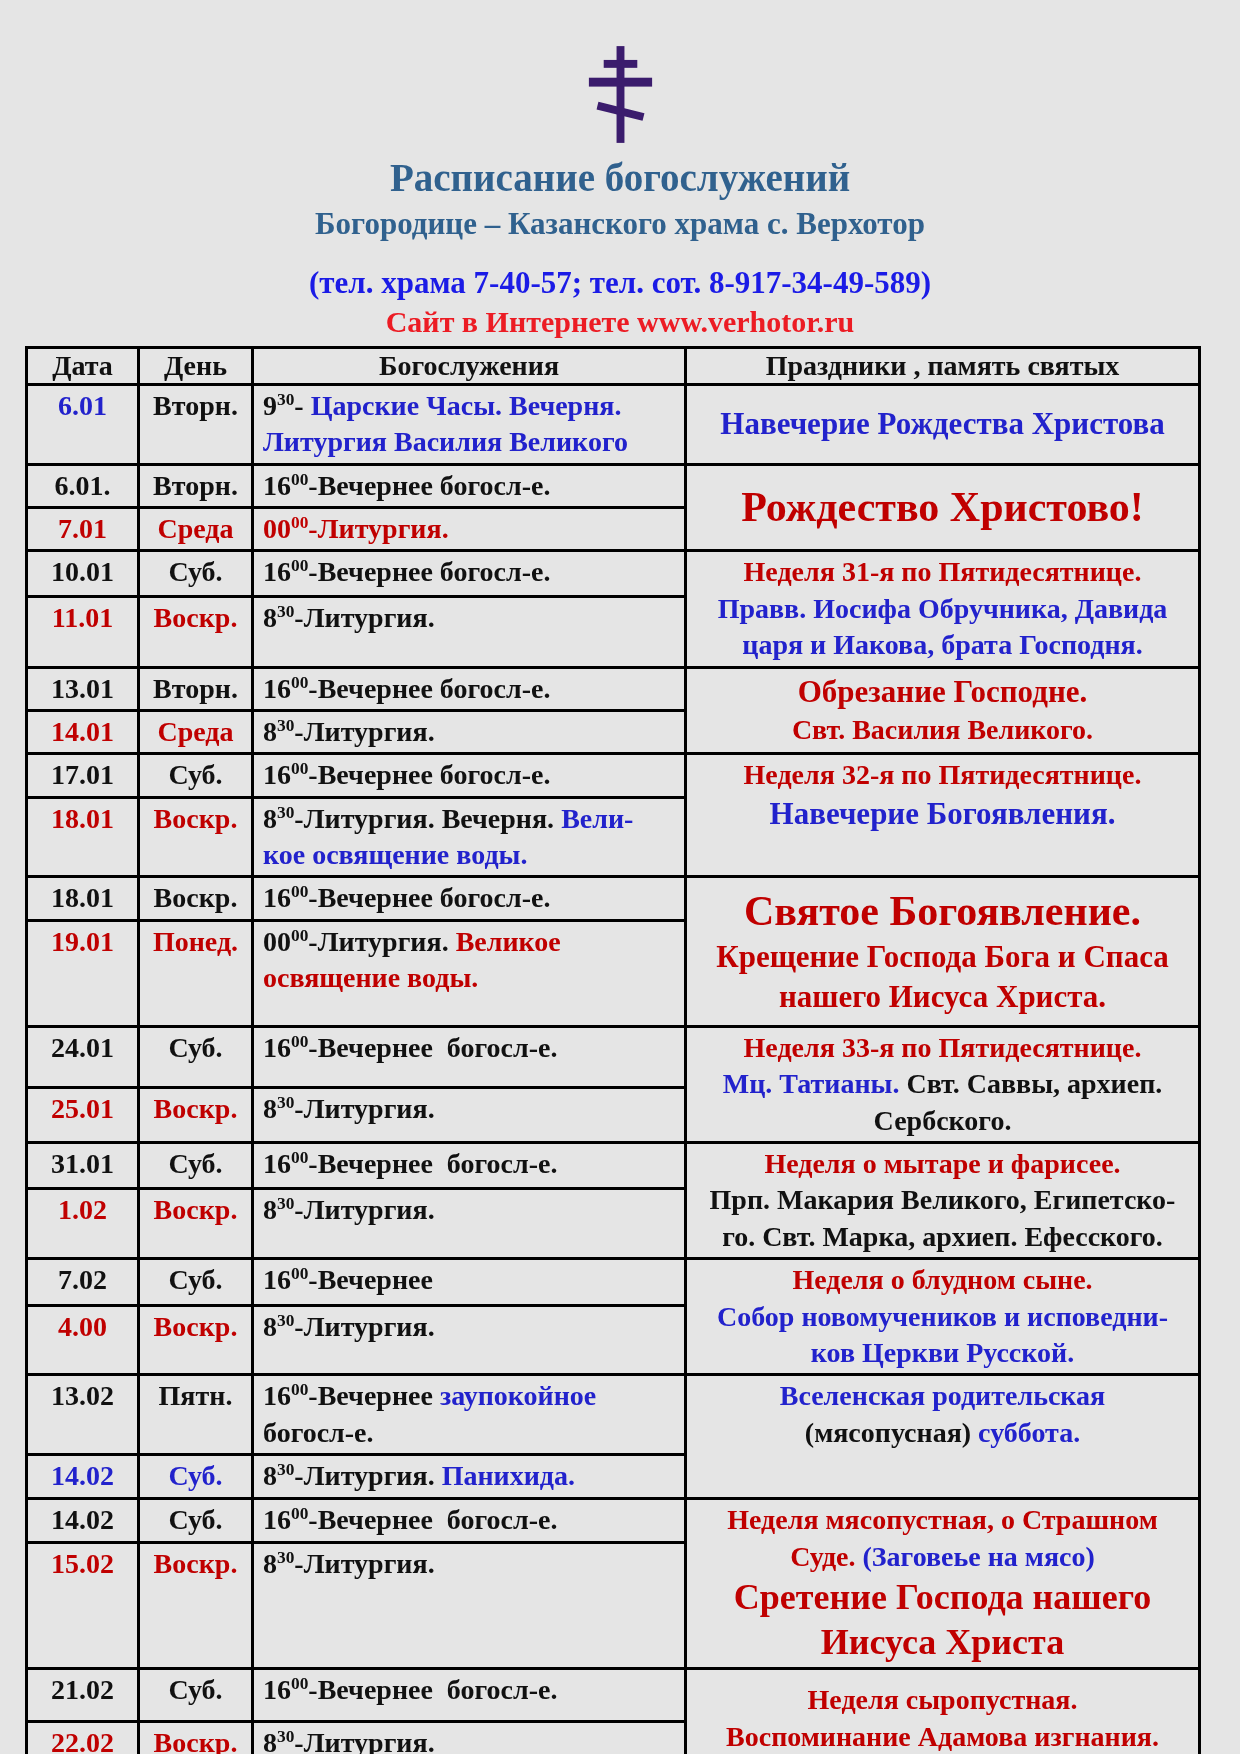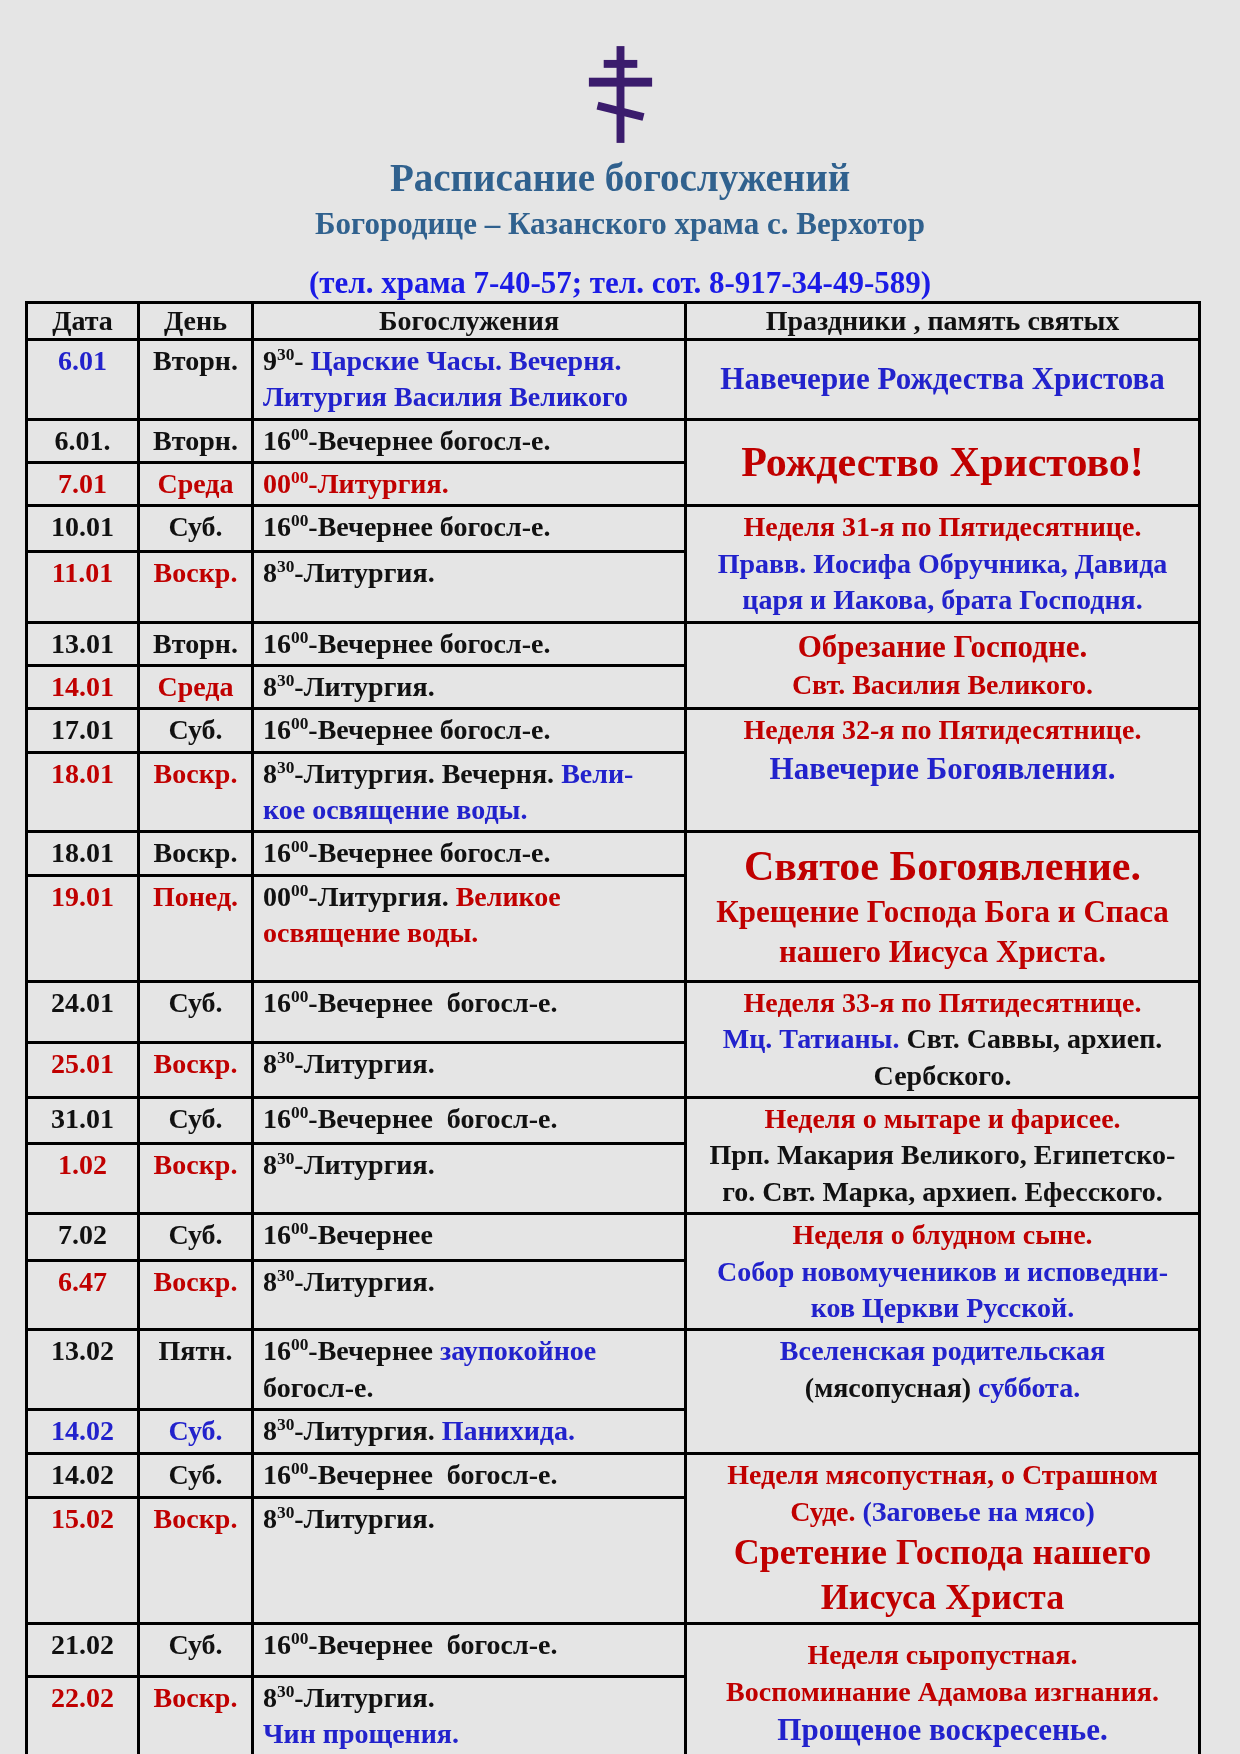--- a/index.html
+++ b/index.html
@@ -52,20 +52,21 @@
           <rect x="36" y="6" width="8" height="98"></rect>
           <rect x="23" y="20" width="34" height="8"></rect>
           <rect x="8" y="38" width="64" height="9"></rect>
           <rect x="16" y="68" width="48" height="8" transform="rotate(14 40 72)"></rect>
         </g>
       </svg>
     </div>
     <div class="title">Расписание богослужений</div>
     <div class="subtitle">Богородице – Казанского храма с. Верхотор</div>
     <div class="phone">(тел. храма 7-40-57; тел. сот. 8-917-34-49-589)</div>
+    <div class="site">Сайт в Интернете www.verhotor.ru</div>
   </div>
 
   <table class="schedule">
     <colgroup>
       <col style="width:112px">
         <col style="width:114px">
         <col style="width:433px">
         <col style="width:514px">
     </colgroup>
     <thead>
@@ -190,21 +191,21 @@
           <td class="date-cell"><span class="c-black">7.02</span></td>
           <td class="day-cell"><span class="c-black">Суб.</span></td>
           <td class="services-cell"><span class="c-black">16</span><sup class="c-black">00</sup><span class="c-black">-Вечернее</span></td>
           <td class="holiday-cell" rowspan="2">
             <div class="hl sm"><span class="c-red">Неделя о блудном сыне.</span></div>
             <div class="hl sm"><span class="c-blue">Собор новомучеников и исповедни-</span></div>
             <div class="hl sm"><span class="c-blue">ков Церкви Русской.</span></div>
           </td>
         </tr>
         <tr style="height: 64px;">
-          <td class="date-cell"><span class="c-red">6.47</span></td>
+          <td class="date-cell"><span class="c-red">4.00</span></td>
           <td class="day-cell"><span class="c-red">Воскр.</span></td>
           <td class="services-cell"><span class="c-black">8</span><sup class="c-black">30</sup><span class="c-black">-Литургия.</span></td>
         </tr>
         <tr style="height: 76px;">
           <td class="date-cell"><span class="c-black">13.02</span></td>
           <td class="day-cell"><span class="c-black">Пятн.</span></td>
           <td class="services-cell"><span class="c-black">16</span><sup class="c-black">00</sup><span class="c-black">-Вечернее </span><span class="c-blue">заупокойное</span><br><span class="c-black">богосл-е.</span></td>
           <td class="holiday-cell v-top" rowspan="2">
             <div class="hl sm"><span class="c-blue">Вселенская родительская</span></div>
             <div class="hl sm"><span class="c-black">(мясопусная) </span><span class="c-blue">суббота.</span></div>

